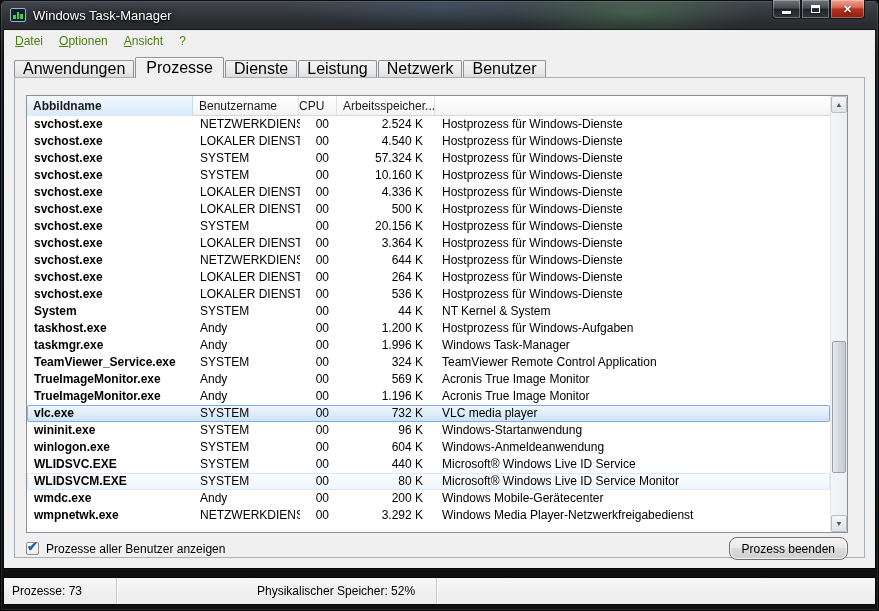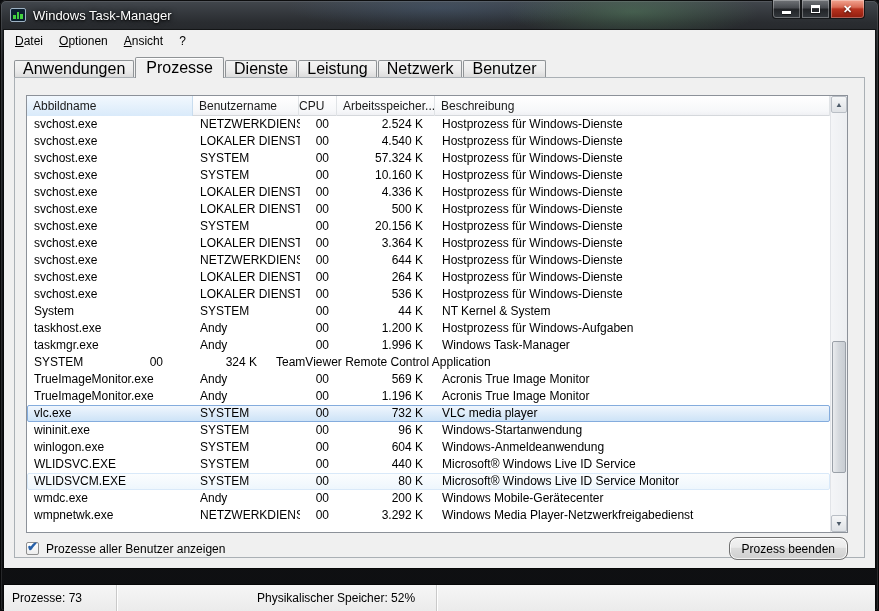--- a/index.html
+++ b/index.html
@@ -27,21 +27,21 @@
     box-shadow:inset 0 0 0 1px rgba(255,255,255,.30);
     display:flex;align-items:center;justify-content:center;}
   .win-btn.min{border-radius:0 0 0 4px;}
   .win-btn.close{width:35px;border-radius:0 0 4px 0;
     background:linear-gradient(180deg,#f2a490 0%,#d96b55 40%,#b8331f 50%,#8f1d0e 100%);}
   .glyph-min{width:9px;height:3px;background:#fff;box-shadow:0 1px 1px rgba(0,0,0,.6);margin-top:6px;}
   .glyph-max{width:9px;height:8px;border:1px solid #fff;border-top-width:3px;box-shadow:0 1px 1px rgba(0,0,0,.5);}
   .glyph-close{color:#fff;font-size:11px;font-weight:bold;text-shadow:0 1px 2px rgba(0,0,0,.7);line-height:1;}
   
   .main-panel{position:absolute;top:30px;left:4px;right:4px;height:538px;background:#f0f0f0;box-shadow:0 0 0 1px rgba(0,0,0,.5);}
-  .menubar{height:22px;display:flex;align-items:center;padding-left:3px;font-size:12px;color:#000000;}
+  .menubar{height:22px;display:flex;align-items:center;padding-left:3px;font-size:12px;color:#4d7c0f;}
   .menu-item{padding:3px 8px;}
   .menu-item u{text-decoration:underline;}
   
   .tabstrip{position:absolute;left:10px;top:26px;height:22px;display:flex;z-index:2;}
   .tab{margin-top:4px;height:17px;padding:0 8px;display:flex;align-items:center;font-size:16px;color:#000;
     background:linear-gradient(#f4f4f4,#ebebeb 60%,#dcdcdc);border:1px solid #8f9396;border-bottom:none;border-radius:2px 2px 0 0;margin-right:1px;}
   .tab.active{margin-top:1px;height:21px;background:#f0f0f0;position:relative;z-index:3;padding:0 10px;
     box-shadow:inset 0 1px 0 #fff;}
   .tabpanel{position:absolute;left:10px;right:10px;top:47px;bottom:10px;background:#f0f0f0;border:1px solid #aab0b5;}
   
@@ -49,21 +49,21 @@
   .lv-main{flex:1;display:flex;flex-direction:column;overflow:hidden;}
   .lv-header{display:flex;height:20px;flex:0 0 auto;background:linear-gradient(#ffffff,#f6f7f9 80%,#f0f1f4);border-bottom:1px solid #d5d8dc;}
   .hcell{height:20px;display:flex;align-items:center;padding-left:6px;font-size:12px;color:#1a1a1a;
     border-right:1px solid #e0e3e6;white-space:nowrap;overflow:hidden;}
   .hcell.sorted{background:linear-gradient(#f2f8fe,#d9eafa);border-right:1px solid #c8dcee;}
   .lv-rows{flex:1;overflow:hidden;background:#fff;}
   .row{display:flex;height:17px;align-items:center;font-size:12px;color:#000;border:1px solid transparent;border-radius:2px;justify-content:space-between;}
   .row.selected{background:linear-gradient(#f0f6fd,#cde3f7);border-color:#84acdd;}
   .row.highlighted{background:linear-gradient(#fbfdfe,#eef6fd);border-color:#d9e9f9;}
   .cell{padding-left:6px;white-space:nowrap;overflow:hidden;height:17px;line-height:16px;}
-  .c0{width:166px;}
+  .c0{width:166px;font-weight:bold;}
   .c1{width:106px;}
   .c2{width:38px;text-align:right;padding-right:9px;padding-left:0;}
   .c3{width:98px;text-align:right;padding-right:13px;}
   .hcell.c3{text-align:left;padding-right:9px;}
   .c4{flex:1;}
   
   .lv-vscroll{flex:0 0 17px;display:flex;flex-direction:column;background:linear-gradient(90deg,#f4f5f7,#eceef1);border-left:1px solid #e2e4e8;}
   .sb-btn{flex:0 0 17px;display:flex;align-items:center;justify-content:center;background:linear-gradient(#f5f6f7,#dfe2e6);border:1px solid #b9bec5;border-radius:2px;color:#4c5a68;}
   .sb-btn span{font-size:8px;line-height:1;transform:scaleY(.85);}
   .sb-track{flex:1;position:relative;}
@@ -72,21 +72,21 @@
   
   .lv-footer{position:absolute;left:11px;right:16px;top:459px;height:23px;display:flex;align-items:center;justify-content:space-between;}
   .chk-wrap{display:flex;align-items:center;font-size:12px;color:#000;}
   .checkbox{width:13px;height:13px;border:1px solid #8e8e8e;border-radius:2px;background:linear-gradient(#fefefe,#ededed);position:relative;margin-right:7px;flex:0 0 auto;}
   .check{position:absolute;left:0px;top:-4px;color:#2760a8;font-size:13px;font-weight:bold;}
   .btn{min-width:96px;height:23px;padding:0 12px;font-family:"Liberation Sans",sans-serif;font-size:12px;color:#000;
     border:1px solid #707070;border-radius:8px;
     background:linear-gradient(#f2f2f2 0%,#ebebeb 45%,#dddddd 46%,#cfcfcf 100%);
     box-shadow:inset 0 0 0 1px rgba(255,255,255,.75);}
   
-  .statusbar{position:absolute;left:4px;right:4px;bottom:0;height:26px;background:linear-gradient(#f6f6f6,#ebebeb);
+  .statusbar{position:absolute;left:4px;right:4px;bottom:7px;height:26px;background:linear-gradient(#f6f6f6,#ebebeb);
     box-shadow:0 0 0 1px rgba(0,0,0,.5);display:flex;font-size:12px;color:#000;}
   .sb-seg{display:flex;align-items:center;padding:0 8px;border-right:1px solid #c9c9c9;box-shadow:1px 0 0 #ffffff;}
   .sb-seg.s1{width:113px;}
   .sb-seg.s2{width:132px;margin-top:42px;}
   .sb-seg.s3{width:188px;}
   .sb-fill{flex:1;}
 </style>
 </head>
 <body>
 
@@ -134,21 +134,20 @@
 
     <div class="tabpanel">
 
       <div class="listview">
         <div class="lv-main">
           <div class="lv-header">
               <div class="hcell c0 sorted">Abbildname</div>
               <div class="hcell c1">Benutzername</div>
               <div class="hcell c2">CPU</div>
               <div class="hcell c3">Arbeitsspeicher...</div>
-              <div class="hcell c4">Beschreibung</div>
             </div>
           <div class="lv-rows">
               <div class="row">
                 <div class="cell c0">svchost.exe</div>
                 <div class="cell c1">NETZWERKDIENST</div>
                 <div class="cell c2">00</div>
                 <div class="cell c3">2.524 K</div>
                 <div class="cell c4">Hostprozess für Windows-Dienste</div>
               </div>
               <div class="row">
@@ -236,20 +235,21 @@
                 <div class="cell c4">Hostprozess für Windows-Aufgaben</div>
               </div>
               <div class="row">
                 <div class="cell c0">taskmgr.exe</div>
                 <div class="cell c1">Andy</div>
                 <div class="cell c2">00</div>
                 <div class="cell c3">1.996 K</div>
                 <div class="cell c4">Windows Task-Manager</div>
               </div>
               <div class="row">
+                <div class="cell c0">TeamViewer_Service.exe</div>
                 <div class="cell c1">SYSTEM</div>
                 <div class="cell c2">00</div>
                 <div class="cell c3">324 K</div>
                 <div class="cell c4">TeamViewer Remote Control Application</div>
               </div>
               <div class="row">
                 <div class="cell c0">TrueImageMonitor.exe</div>
                 <div class="cell c1">Andy</div>
                 <div class="cell c2">00</div>
                 <div class="cell c3">569 K</div>

